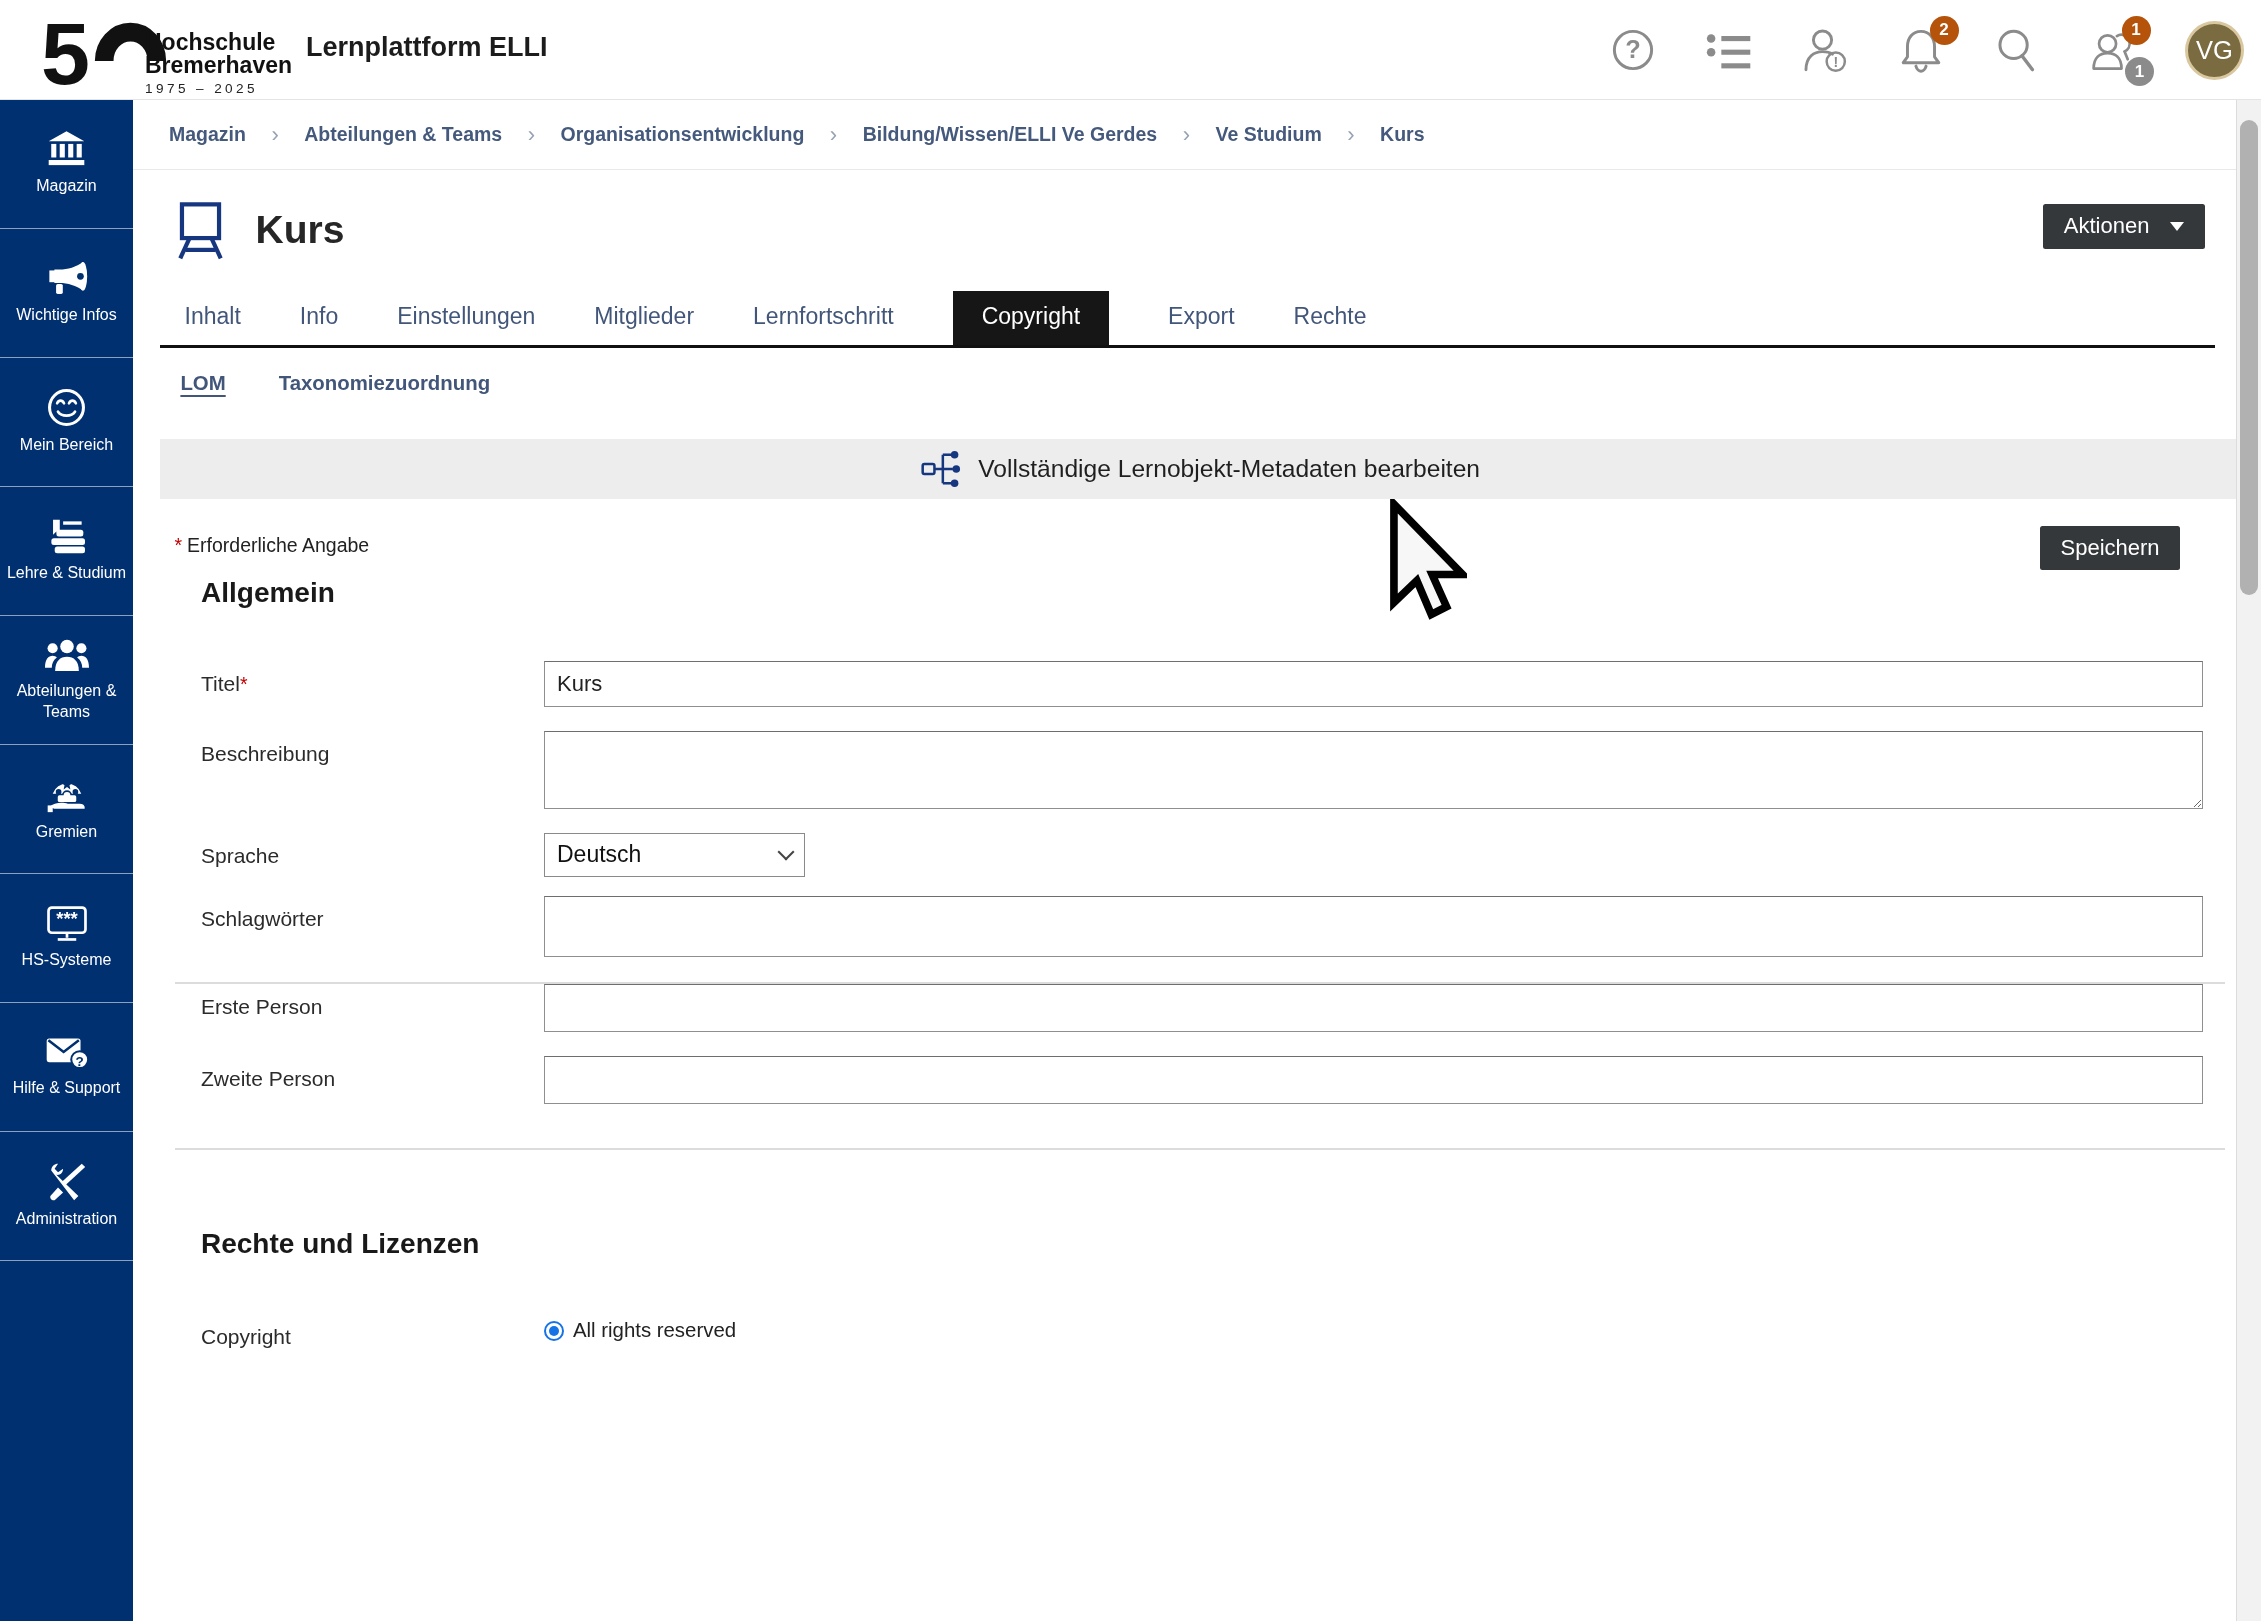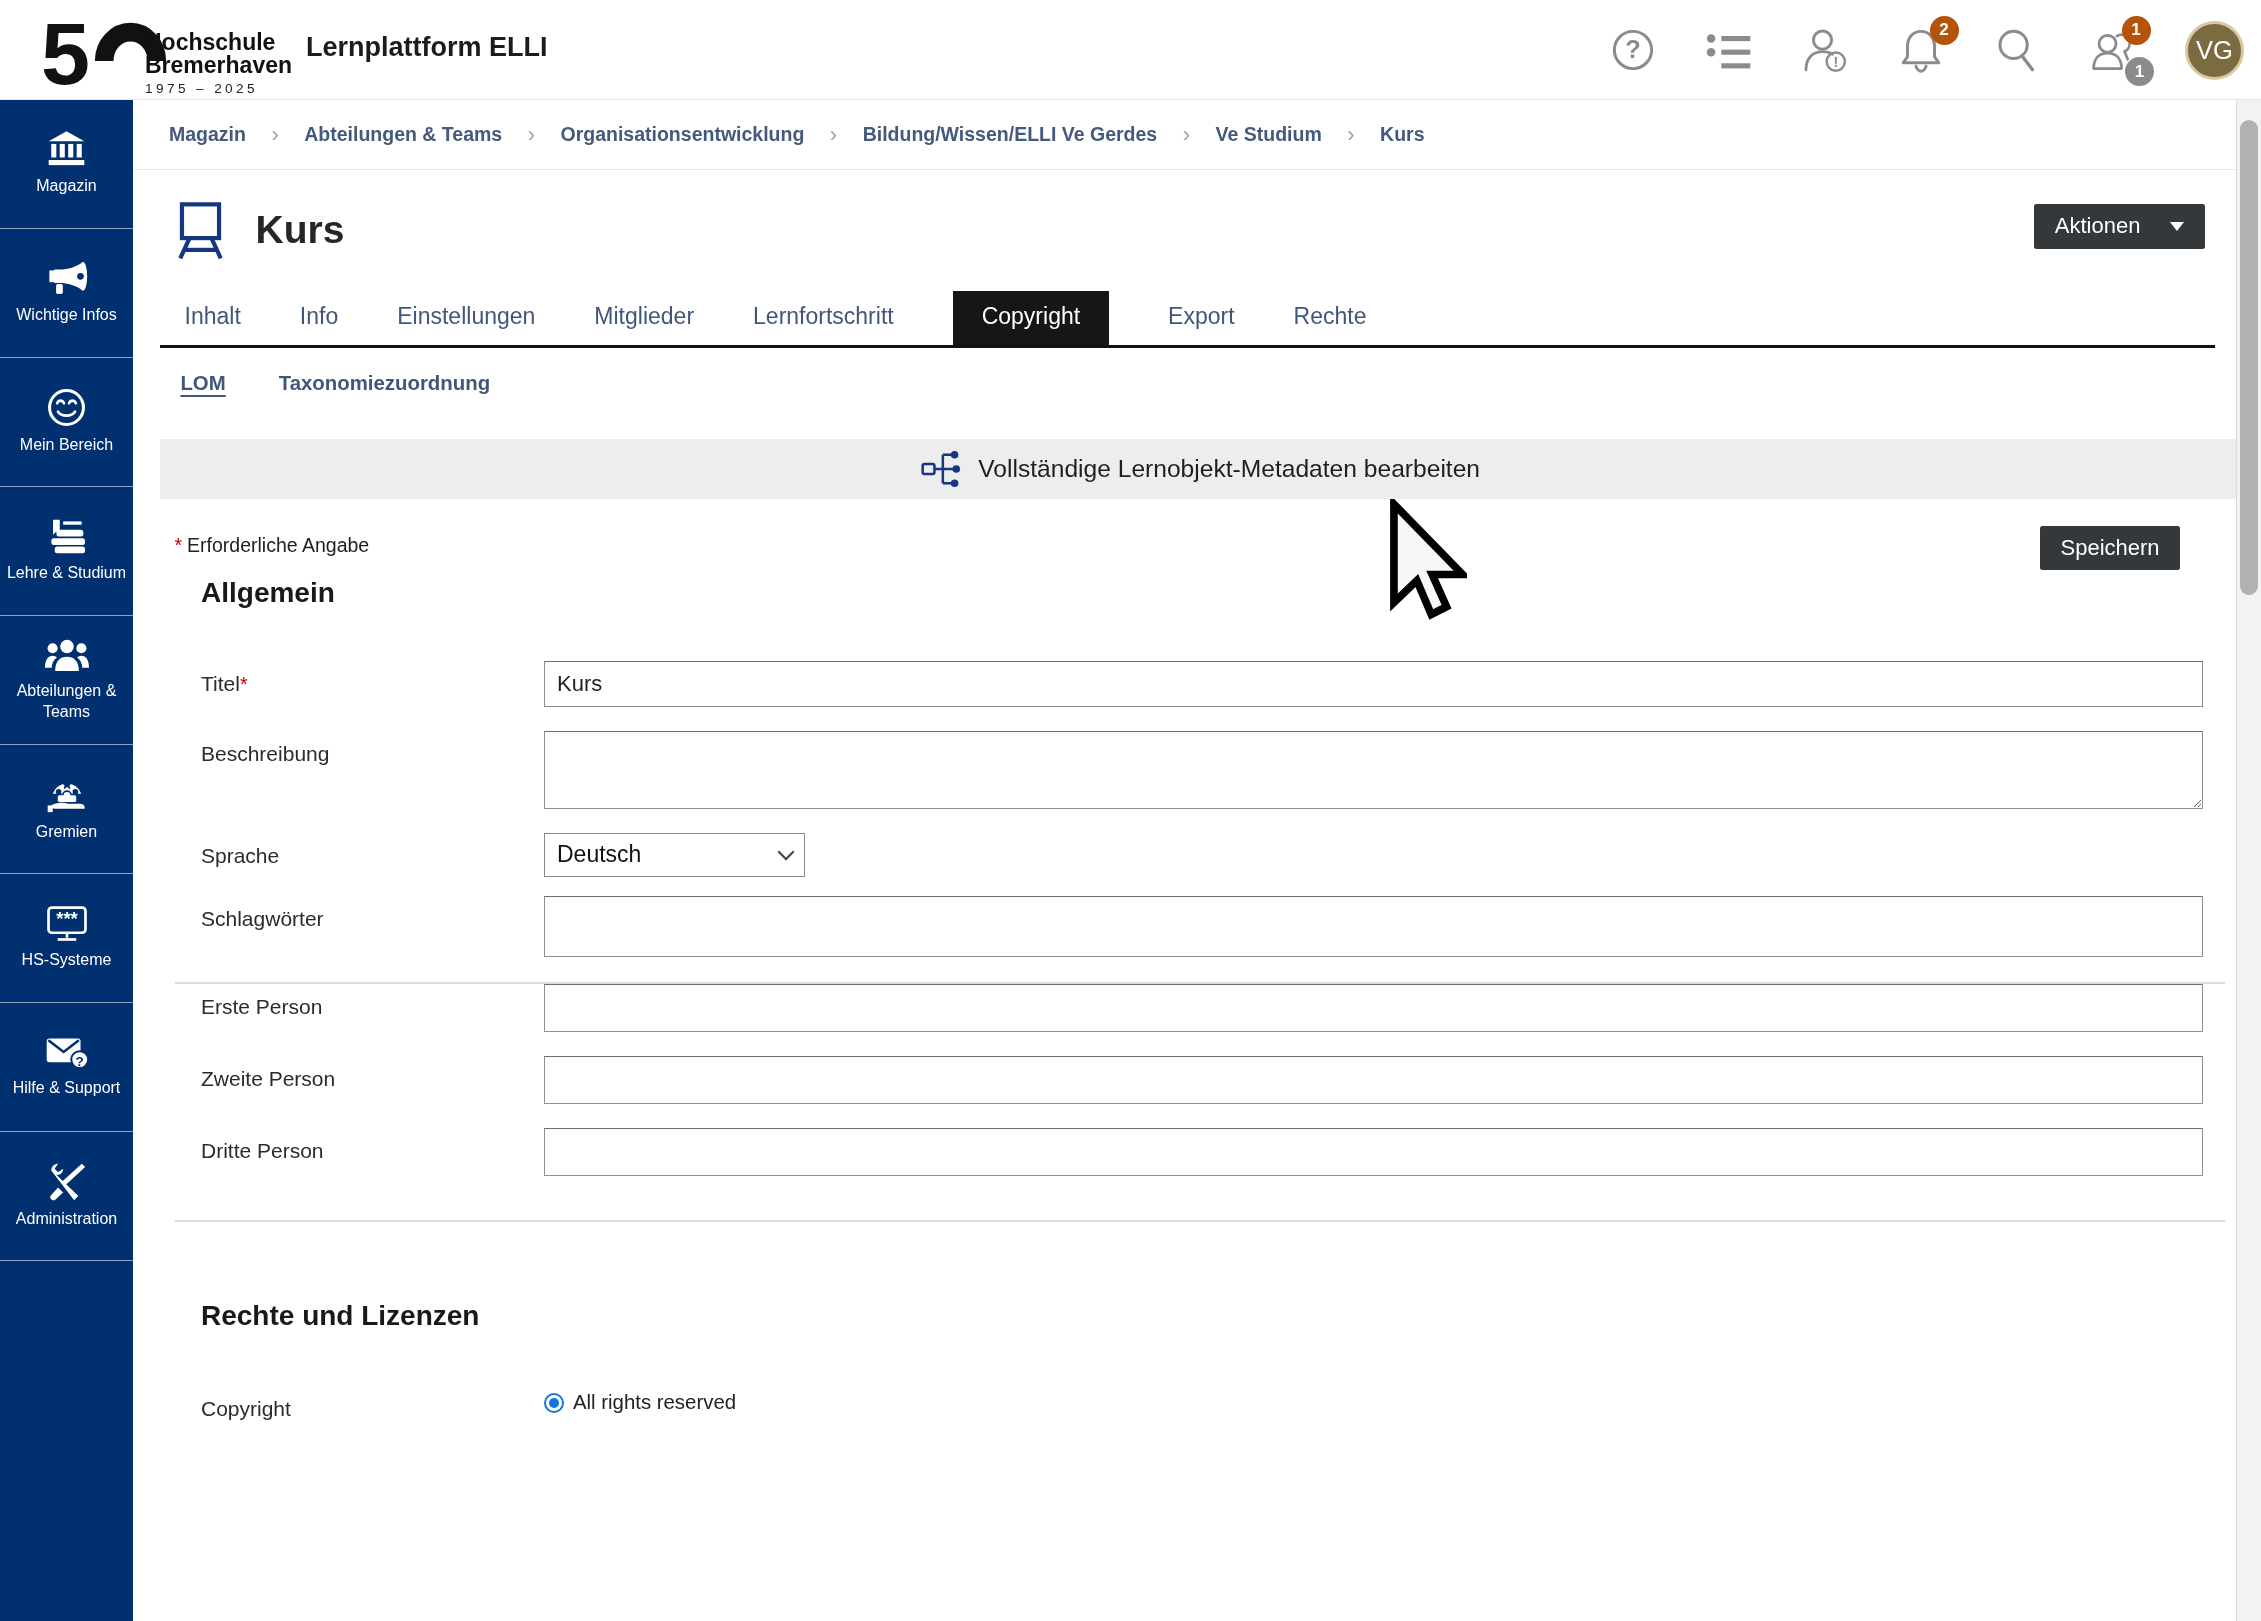--- a/index.html
+++ b/index.html
@@ -41,21 +41,21 @@
   .crumb { font-size:19.5px; color:#44597c; font-weight:bold; cursor:pointer; white-space:nowrap; }
   .crumb-sep { color:#97a3b5; font-size:22px; }
 
   .content { padding:0 21px 0 27px; }
 
   .title-row { padding-top:25.5px; height:95px; display:flex; align-items:center; position:relative; }
   .obj-icon { margin-left:13.6px; margin-right:29px; }
   .page-title { font-size:39px; font-weight:bold; color:#262626; }
   .btn-dark { background:#34383b; color:#fff; border:none; border-radius:2.5px; font-size:22px;
               font-family:"Liberation Sans", sans-serif; padding:9.3px 20.4px; cursor:pointer; }
-  .actions-btn { position:absolute; right:10.2px; top:34px; display:flex; align-items:center; gap:30px; }
+  .actions-btn { position:absolute; right:10.2px; top:34px; display:flex; align-items:center; gap:21px; }
   .caret-down { display:inline-block; width:0; height:0; border-left:7.6px solid transparent;
                 border-right:7.6px solid transparent; border-top:9.3px solid #fff; }
 
   .tabs { margin-top:25.5px; border-bottom:3.4px solid #111; display:flex; align-items:flex-end; padding-left:24.6px; }
   .tab { font-size:23px; color:#42567a; padding:12.7px 0 14.4px 0; margin-right:59px; cursor:pointer; white-space:nowrap; }
   .tab.active { background:#161616; color:#fff; padding:12.7px 29px 14.4px 29px; }
 
   .subtabs { margin-top:24px; padding-left:20.4px; display:flex; gap:53px;text-align:right; }
   .subtab { font-size:20.4px; color:#42567a; font-weight:bold; cursor:pointer; }
   .subtab.active { text-decoration:underline; text-underline-offset:5.1px; }
@@ -366,24 +366,20 @@
 
 
     <div class="form-row">
       <div class="form-label">Erste Person</div>
       <input class="inp inp-person" type="text" value="" style="">
     </div>
     <div class="form-row">
       <div class="form-label">Zweite Person</div>
       <input class="inp inp-person" type="text" value="" style="">
     </div>
-    <div class="form-row" style="margin-bottom:0;">
-      <div class="form-label">Dritte Person</div>
-      <input class="inp inp-person" type="text" value="" style="">
-    </div>
 
     <div class="divider divider2"></div>
 
     <div class="section-heading h-rechte">Rechte und Lizenzen</div>
 
     <div class="form-row radio-row">
       <div class="form-label">Copyright</div>
       <div class="radio-wrap">
         <span class="radio">
             <span class="dot"></span>

